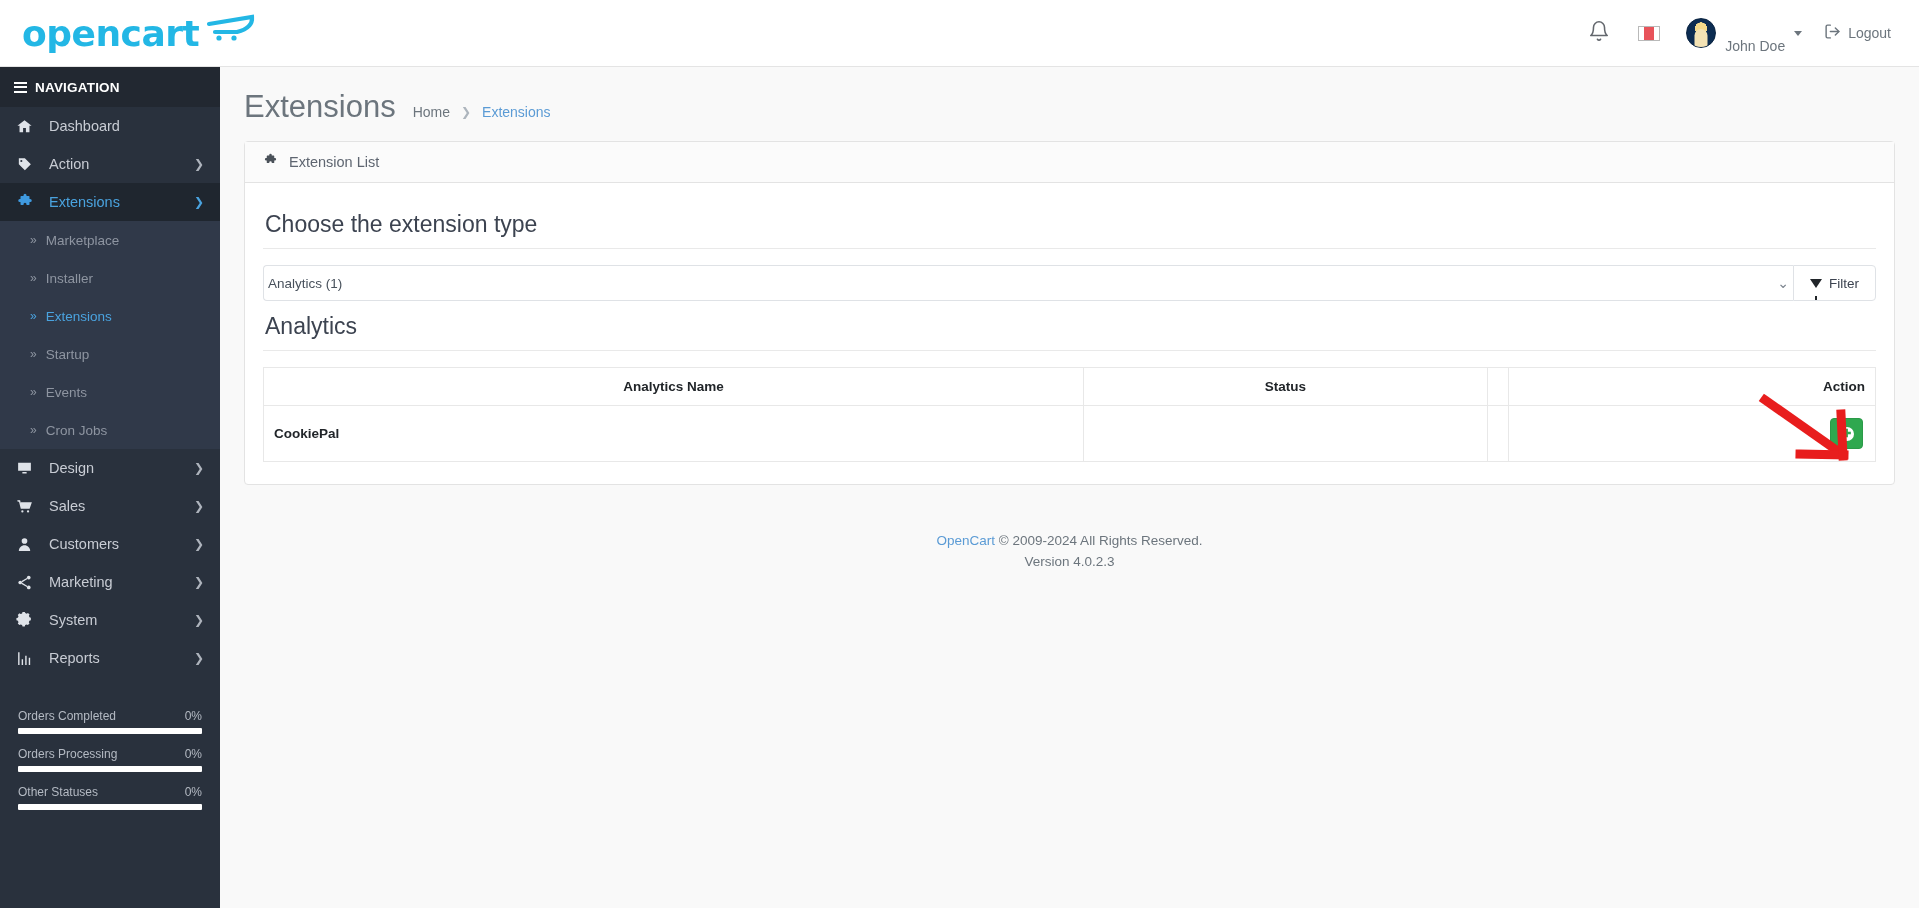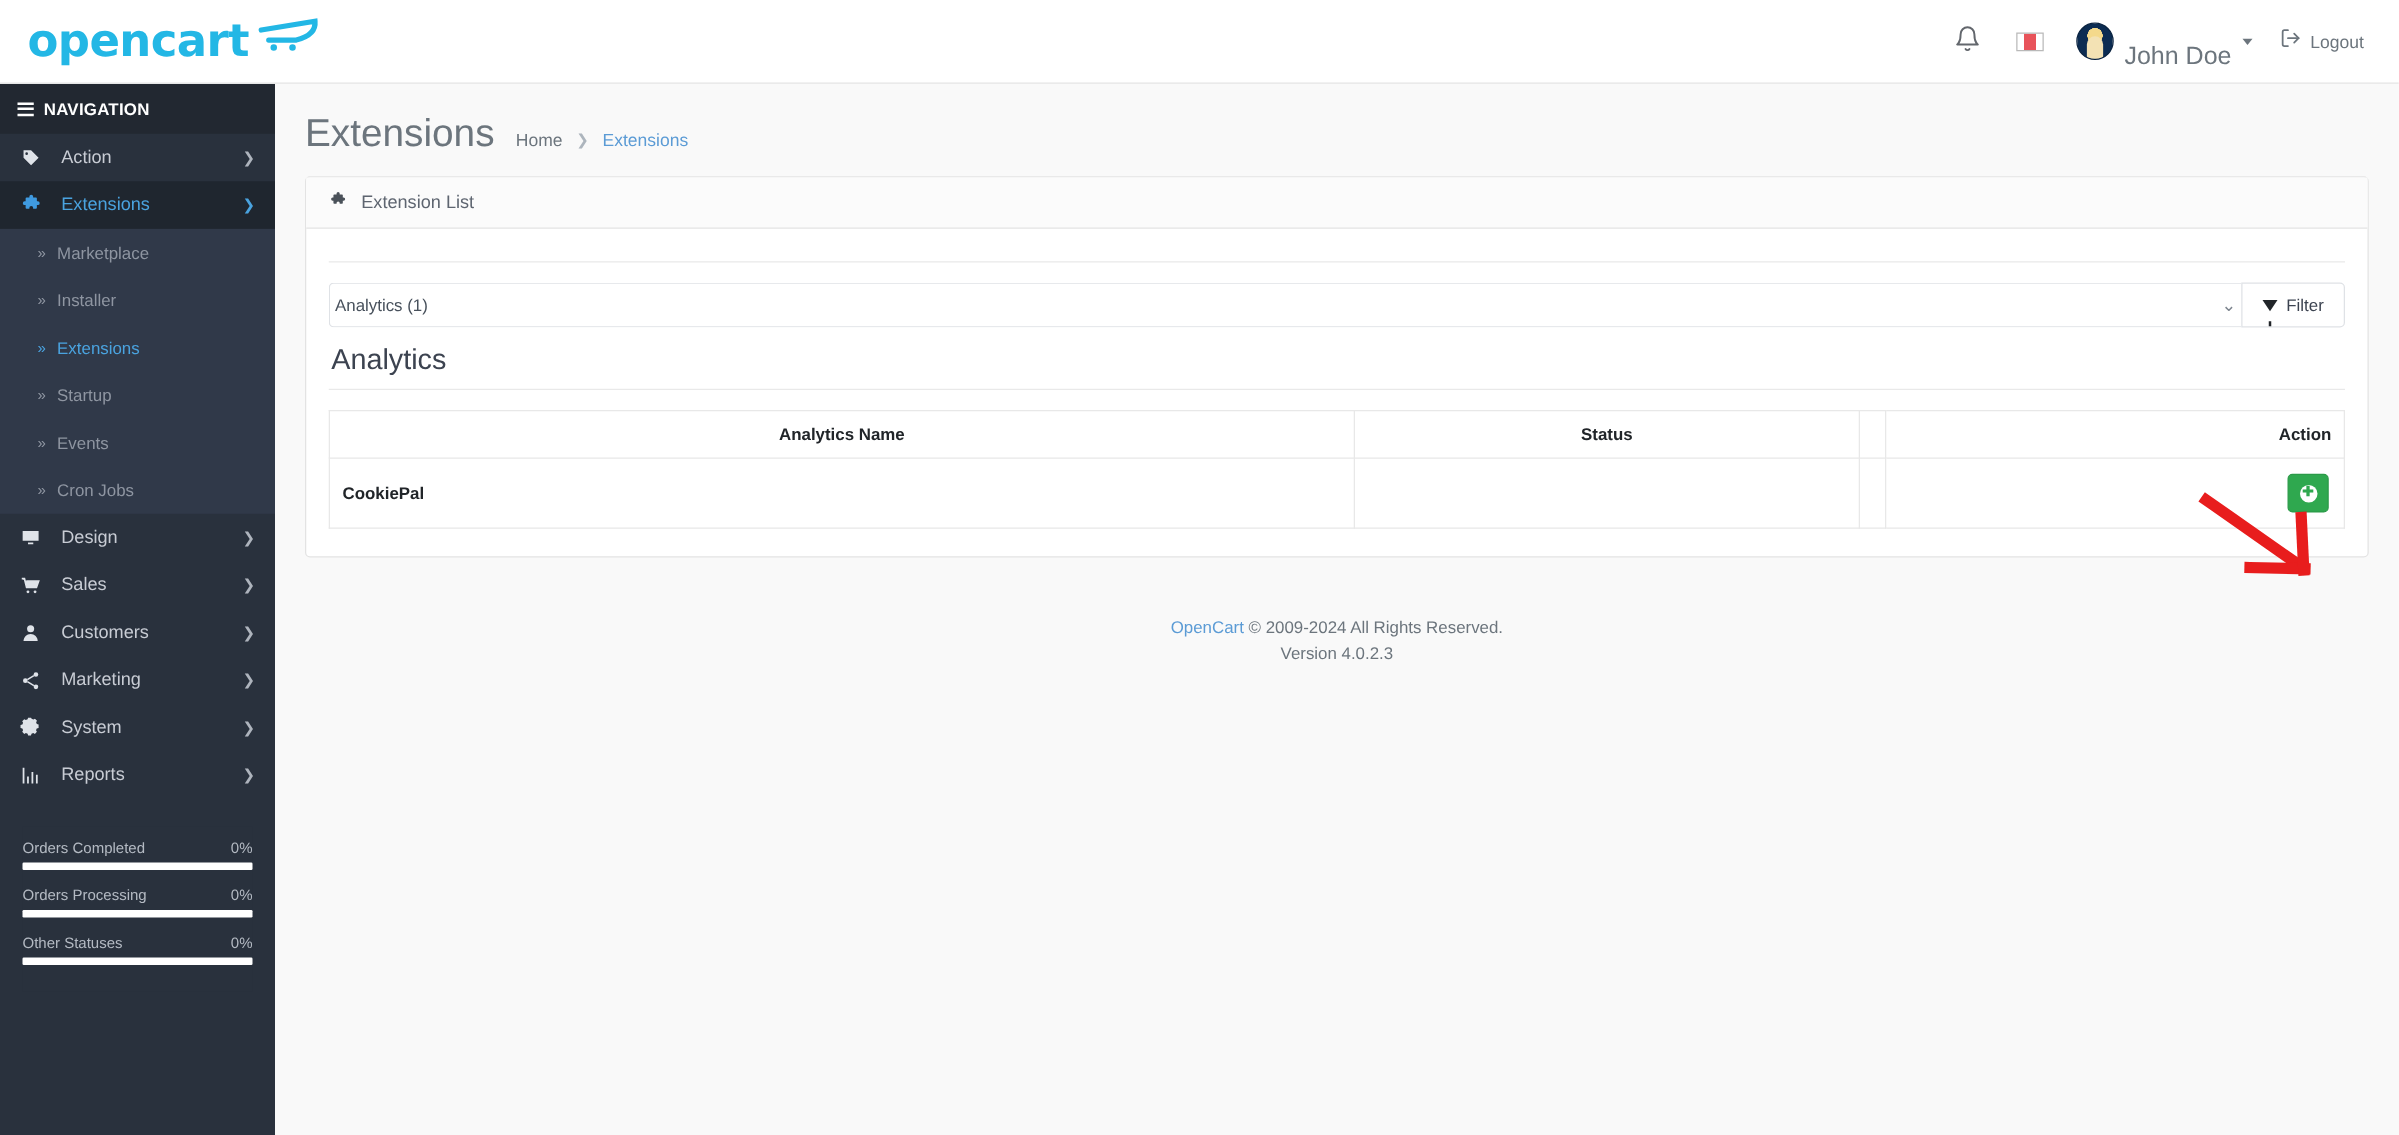--- a/index.html
+++ b/index.html
@@ -58,21 +58,21 @@
     background: radial-gradient(circle at 50% 34%, #f4d98b 0 26%, #0c2c52 27% 100%);
     overflow: hidden; position: relative;
     border: 1px solid #0a2340;
   }
   #avatar::after {
     content: ""; position: absolute;
     left: 50%; top: 36%; transform: translateX(-50%);
     width: 13px; height: 20px; border-radius: 7px 7px 2px 2px;
     background: #f3e2b4;
   }
-  #user-name { font-size: 20px; color: #6c757d; margin-top: 25px; }
+  #user-name { font-size: 14px; color: #6c757d; margin-top: 25px; }
   .caret-down {
     width: 0; height: 0;
     border-left: 4.5px solid transparent;
     border-right: 4.5px solid transparent;
     border-top: 5px solid #6c757d;
   }
   #logout-btn { display: flex; align-items: center; gap: 7px; padding: 0 10px; cursor: pointer; }
   #logout-label { font-size: 14px; color: #6c757d; }
 
   
@@ -326,20 +326,28 @@
 <div id="sidebar">
   <div id="nav-header">
     <span class="burger">
         <span></span>
         <span></span>
         <span></span>
       </span>
     <span>NAVIGATION</span>
   </div>
 
+  <div class="nav-item">
+    <span class="ico">
+      <svg width="17" height="17" viewBox="0 0 24 24" fill="currentColor">
+          <path d="M12 3 2 11h3v9h5v-6h4v6h5v-9h3z"></path>
+        </svg>
+    </span>
+    <span>Dashboard</span>
+  </div>
 
   <div class="nav-item">
     <span class="ico">
       <svg width="17" height="17" viewBox="0 0 24 24" fill="currentColor">
           <path d="M21 11.5 12.5 3H4v8.5L12.5 20zM7.5 8.5a1.5 1.5 0 1 1 0-3 1.5 1.5 0 0 1 0 3z"></path>
         </svg>
     </span>
     <span>Action</span>
     <span class="chev">❯</span>
   </div>
@@ -489,20 +497,21 @@
     <div id="card-head">
       <span>
         <svg width="15" height="15" viewBox="0 0 24 24" fill="#4a5159">
             <path d="M10 3a2 2 0 0 1 4 0v1h3a1 1 0 0 1 1 1v3h1a2 2 0 0 1 0 4h-1v3a1 1 0 0 1-1 1h-3v-1a2 2 0 0 0-4 0v1H7a1 1 0 0 1-1-1v-3H5a2 2 0 0 1 0-4h1V5a1 1 0 0 1 1-1h3z"></path>
           </svg>
       </span>
       <span>Extension List</span>
     </div>
 
     <div id="card-body">
+      <div class="section-title">Choose the extension type</div>
       <div class="section-rule"></div>
 
       <div id="filter-row">
         <div id="type-select">
           <span>Analytics (1)</span>
           <span id="select-caret">⌄</span>
         </div>
         <div id="filter-button">
           <span class="funnel"></span>
           <span>Filter</span>

